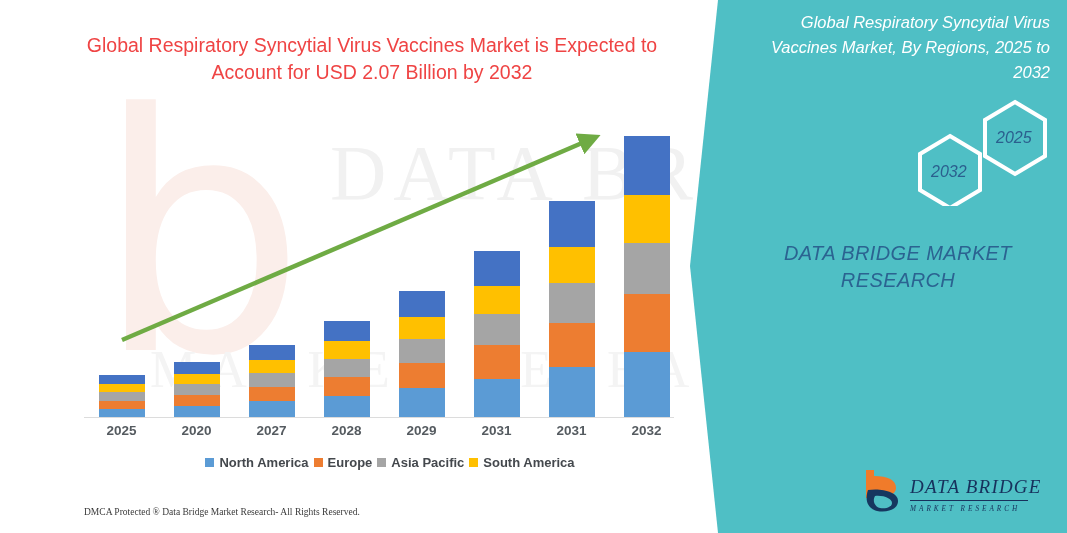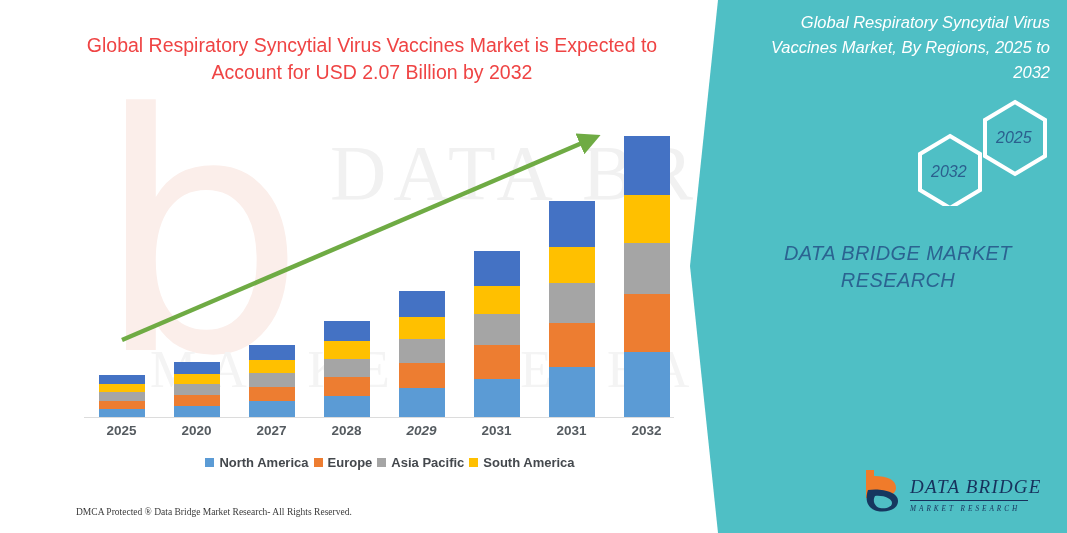--- a/index.html
+++ b/index.html
@@ -58,21 +58,21 @@
     position:absolute; left:100px; top:455px; width:580px;
     display:flex; justify-content:center; align-items:flex-end; gap:5px;
     white-space:nowrap;
   }
   .legend-item { display:flex; align-items:center; gap:5px; }
   .legend-swatch { width:9px; height:9px; display:block; }
   .legend-label { font-size:13px; font-weight:bold; color:#44484d; }
 
   
   .footer-left {
-    position:absolute; left:76px; top:507px;
+    position:absolute; left:84px; top:507px;
     font-family:"Liberation Serif", serif; font-size:9.5px; color:#3a3a3a;
   }
   .footer-right {
     position:absolute; left:428px; top:507px;
     font-family:"Liberation Serif", serif; font-size:9.5px; color:#3a3a3a;
   }
 
   
   .panel {
     position:absolute; left:0; top:0; width:1067px; height:533px;
@@ -171,21 +171,21 @@
         <div class="seg" style="background: rgb(237, 125, 49); height: 57.3676px;"></div>
         <div class="seg" style="background: rgb(91, 155, 213); height: 66.3529px;"></div>
       </div>
     </div>
   <div class="axis-line" style="background: rgb(220, 220, 220);"></div>
   <div class="xlabels">
       <div class="xlabel" style="left: 2.5px;">2025</div>
       <div class="xlabel" style="left: 77.5px;">2020</div>
       <div class="xlabel" style="left: 152.5px;">2027</div>
       <div class="xlabel" style="left: 227.5px;">2028</div>
-      <div class="xlabel" style="left: 302.5px; font-style: italic;">2029</div>
+      <div class="xlabel" style="left: 302.5px;">2029</div>
       <div class="xlabel" style="left: 377.5px;">2031</div>
       <div class="xlabel" style="left: 452.5px;">2031</div>
       <div class="xlabel" style="left: 527.5px;">2032</div>
     </div>
 
   <svg class="arrow-svg" viewBox="0 0 600 300">
     <defs>
       <marker id="arrowhead" markerWidth="5" markerHeight="5" refX="2.2" refY="2.5" orient="auto">
         <polygon points="0,0 5,2.5 0,5" fill="#6FAB44"></polygon>
       </marker>

